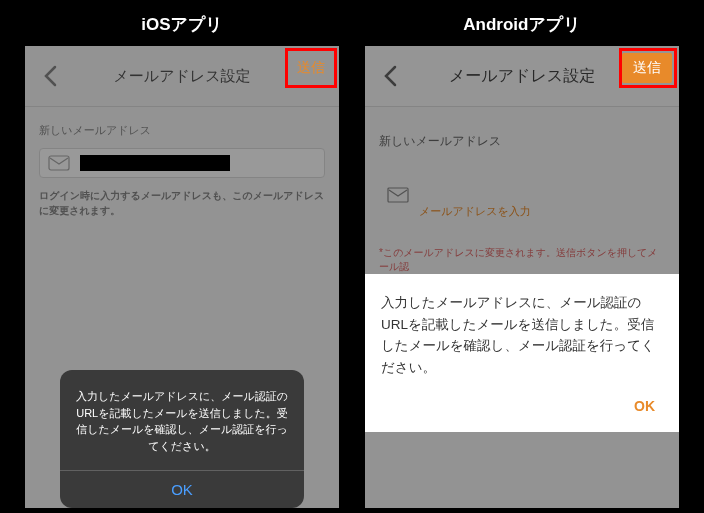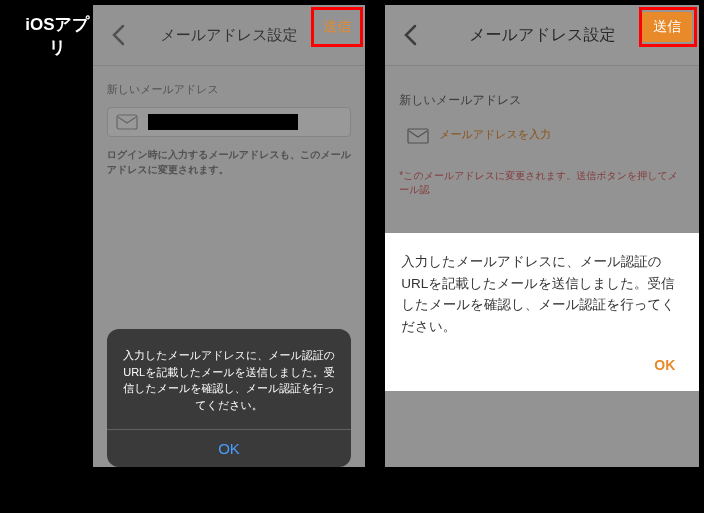--- a/index.html
+++ b/index.html
@@ -9,21 +9,21 @@
       background: #000; 
       font-family: -apple-system, "Hiragino Sans", "Yu Gothic", sans-serif;
       position: relative;
       overflow: hidden;
     }
     .wrapper {
       display: flex;
       gap: 20px;
       padding: 5px 22px 10px 22px;
     }
-    .col { flex: 1; display: flex; flex-direction: row; }
+    .col { flex: 1; display: flex; flex-direction: column; align-items: center; }
     .col-title {
       color: #fff;
       font-weight: bold;
       font-size: 17px;
       text-align: center;
       padding: 8px 0 10px;
     }
     .phone {
       width: 314px;
       height: 462px;
@@ -118,20 +118,21 @@
     .redacted {
       background: #000;
       height: 16px;
       flex: 1;
       max-width: 150px;
     }
     .android-input-wrap {
       flex: 1;
       display: flex;
       flex-direction: column;
+      margin-top: 36px;
     }
     .placeholder-text { font-size: 11px; color: #e88a2a; margin-bottom: 3px; }
     .helper-text { font-size: 10px; color: #888; line-height: 1.5; font-weight: bold; }
     .warning-text { font-size: 10px; color: #d66; margin-top: 16px; line-height: 1.4; }
     
     
     .ios-dialog {
       position: absolute;
       left: 50%;
       top: 324px;
@@ -212,20 +213,21 @@
         <div class="helper-text">ログイン時に入力するメールアドレスも、このメールアドレスに変更されます。</div>
       </div>
       <div class="ios-dialog">
         <div class="ios-dialog-text">入力したメールアドレスに、メール認証のURLを記載したメールを送信しました。受信したメールを確認し、メール認証を行ってください。</div>
         <div class="ios-dialog-btn">OK</div>
       </div>
     </div>
   </div>
 
   <div class="col">
+    <div class="col-title">Androidアプリ</div>
     <div class="phone">
       <div class="send-highlight android-highlight"></div>
       <div class="overlay-dim"></div>
       <div class="header android">
         <div class="back-btn">
           <svg class="back-svg" viewBox="0 0 14 22">
               <path d="M12 2 L3 11 L12 20" stroke="#666" stroke-width="2.5" fill="none" stroke-linecap="round"></path>
             </svg>
         </div>
         <div class="header-title android">メールアドレス設定</div>

